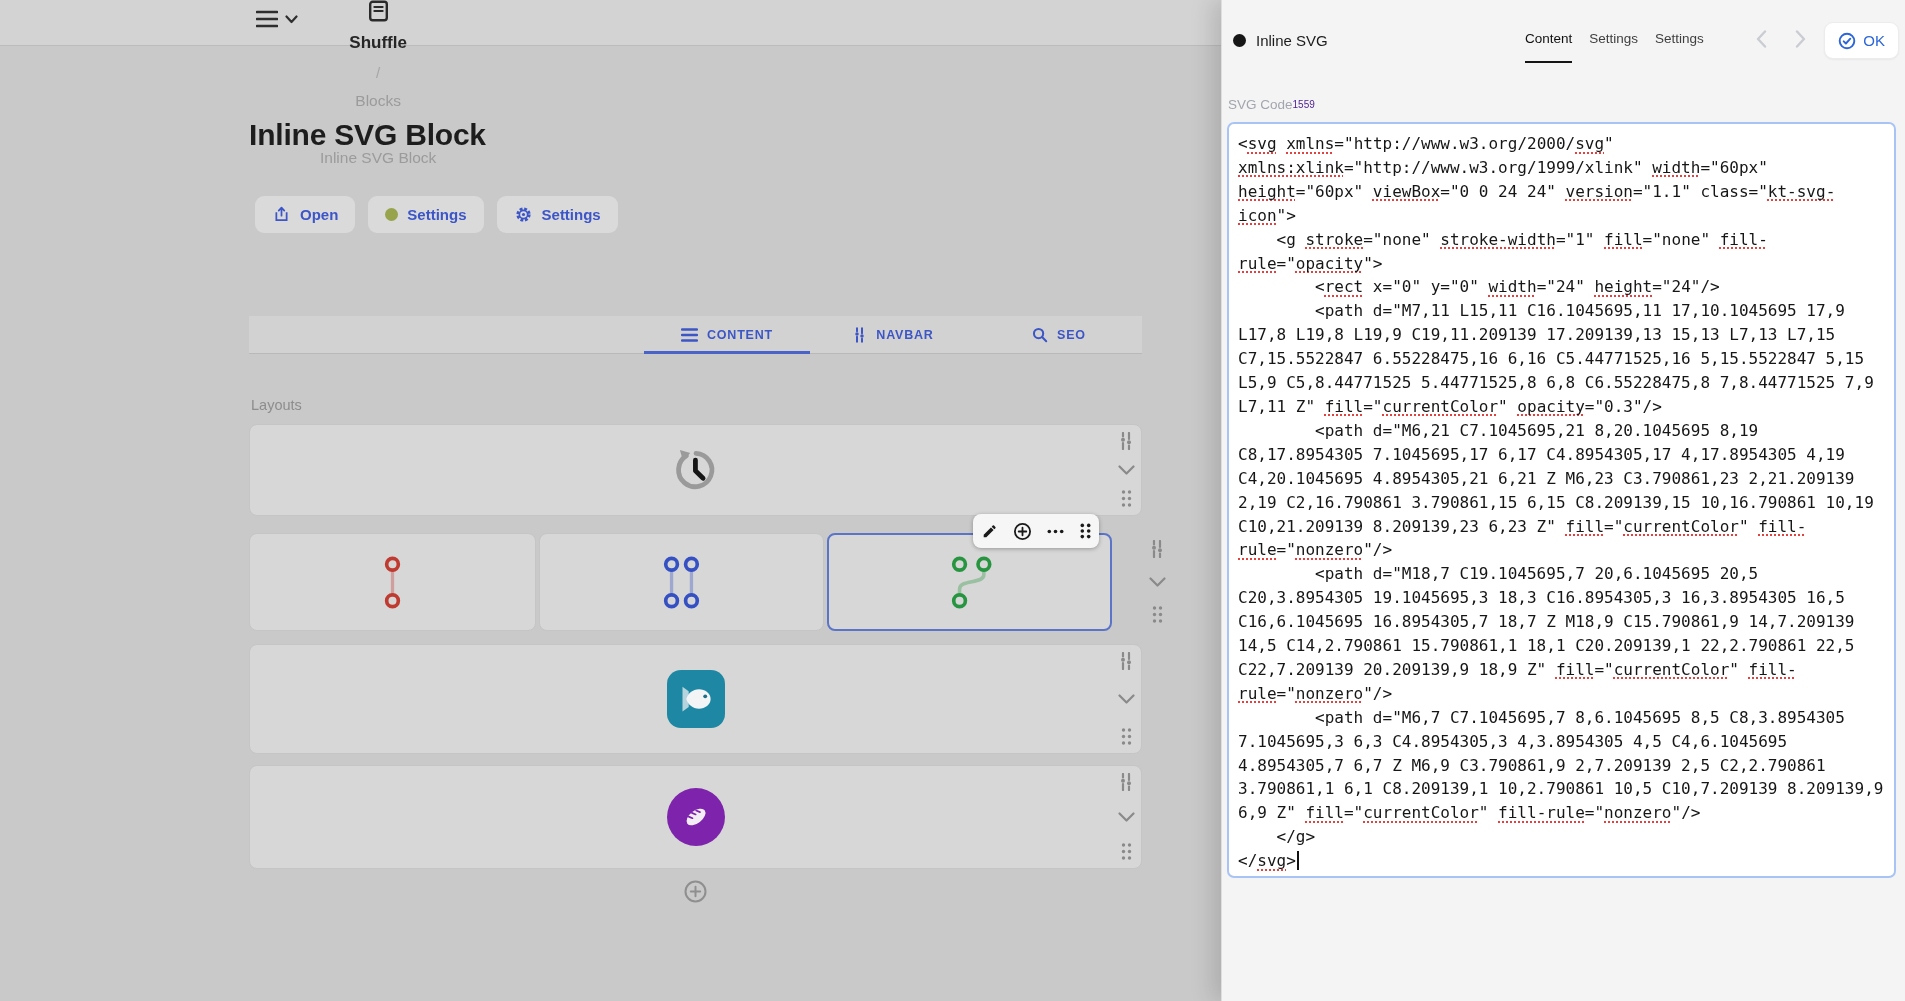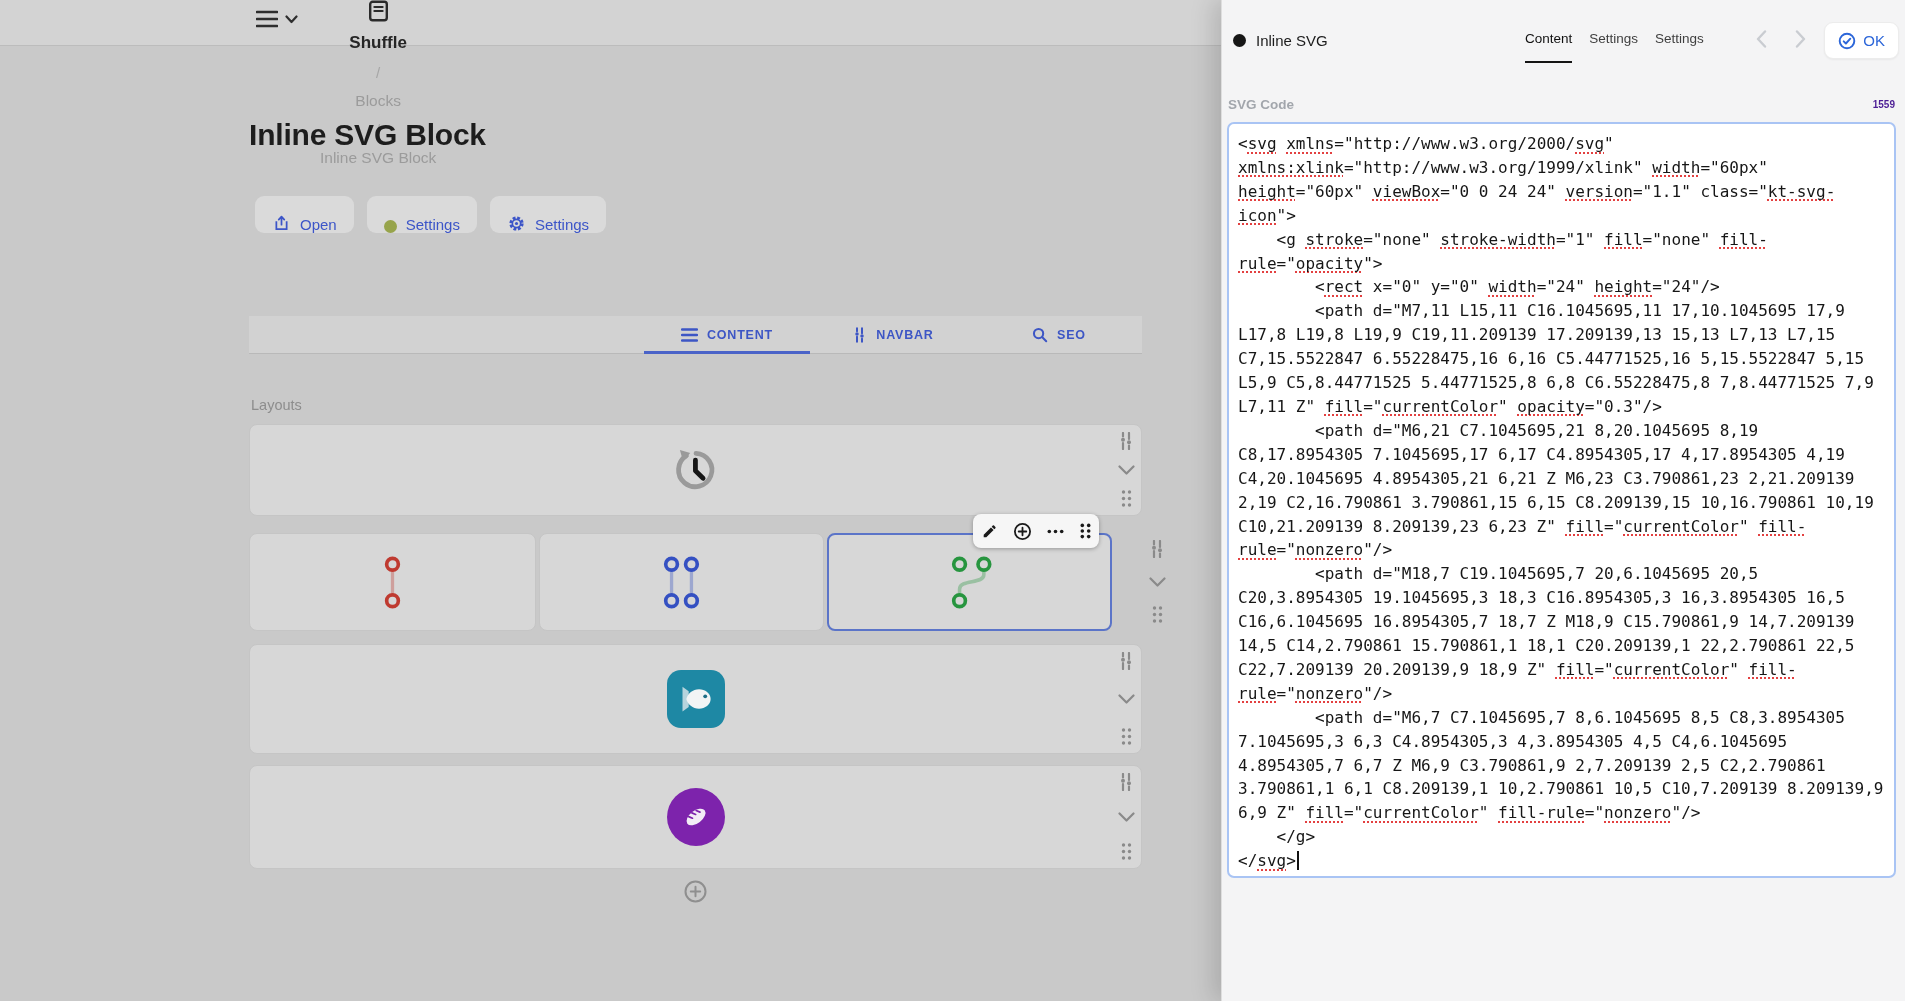--- a/index.html
+++ b/index.html
@@ -10,22 +10,22 @@
   .canvas{position:absolute;left:0;top:0;width:1221px;height:1001px;background:#c9c9c9;}
   .topbar{position:absolute;left:0;top:0;width:100%;height:45px;background:#d3d3d3;border-bottom:1px solid #bcbcbc;}
   .menu-btn{position:absolute;left:256px;top:10px;display:flex;align-items:center;gap:7px;color:#2e2e2e;cursor:pointer;}
   .crumbs{position:absolute;left:320px;top:0;height:45px;display:flex;align-items:center;gap:11px;flex-direction:column;}
   .crumb-app{font-size:17px;font-weight:700;color:#262626;}
   .crumb-sep{font-size:15px;color:#a6a6a6;}
   .crumb-muted{font-size:15.5px;color:#9b9b9b;text-align:center;}
 
   .page-title{position:absolute;left:249px;top:118px;font-size:30px;font-weight:700;color:#1d1d1d;letter-spacing:-.2px;}
   .actions{position:absolute;left:255px;top:196px;display:flex;gap:13px;}
-  .btn{height:37px;display:flex;align-items:flex-end;gap:9px;padding:0 17px;background:#dadada;border-radius:9px;
-       color:#3c55c8;font-size:15px;cursor:pointer;}
+  .btn{height:37px;display:flex;align-items:center;gap:9px;padding:0 17px;background:#dadada;border-radius:9px;
+       color:#3c55c8;font-size:15px;cursor:pointer;font-weight:bold;}
   .dot-green{width:13px;height:13px;border-radius:50%;background:#97a44b;}
 
   .tabbar{position:absolute;left:249px;top:316px;width:893px;height:37px;background:#d2d2d2;
           border-bottom:1px solid #b9b9b9;display:flex;}
   .tabbar .spacer{flex:1;}
   .tab{position:relative;width:166px;display:flex;align-items:center;justify-content:center;gap:9px;
        color:#3d56c5;font-size:12.5px;font-weight:700;letter-spacing:.8px;cursor:pointer;}
   .tab.active::after{content:"";position:absolute;left:0;right:0;bottom:-1px;height:3px;background:#4a63c8;}
 
   .layouts-label{position:absolute;left:251px;top:397px;font-size:14.5px;color:#8d8d8d;}
@@ -55,21 +55,21 @@
   .p-dot{position:absolute;left:11px;top:34px;width:13px;height:13px;border-radius:50%;background:#161616;}
   .p-title{position:absolute;left:34px;top:32px;font-size:15px;color:#1b1b1b;font-weight:500;}
   .p-tabs{position:absolute;left:303px;top:31px;display:flex;gap:17px;}
   .ptab{position:relative;font-size:13.5px;color:#3f3f3f;cursor:pointer;}
   .ptab.active{color:#111;}
   .ptab.active::after{content:"";position:absolute;left:0;right:0;bottom:-17px;height:2px;background:#141414;}
   .p-nav{position:absolute;top:30px;color:#c9ccd1;cursor:pointer;}
   .ok-btn{position:absolute;right:7px;top:22px;height:35px;padding:0 13px;background:#ffffff;border:1px solid #ececec;
           border-radius:9px;display:flex;align-items:center;gap:7px;color:#2c66d9;font-size:15px;font-weight:500;
           cursor:pointer;box-shadow:0 1px 2px rgba(0,0,0,.05);}
-  .field-row{position:absolute;left:6px;right:11px;top:97px;display:flex;justify-content:space-between;align-items:center;font-weight:bold;}
+  .field-row{position:absolute;left:6px;right:11px;top:97px;display:flex;align-items:center;}
   .field-label{font-size:13.5px;color:#a2a6ac;}
   .char-count{font-size:10px;color:#4c1d95;}
   .code-box{position:absolute;left:5px;top:122px;width:669px;height:756px;box-sizing:border-box;background:#ffffff;
             border:2px solid #a9c4f4;border-radius:7px;padding:8px 9px;overflow:hidden;cursor:text;}
   .code-text{font-family:"DejaVu Sans Mono",monospace;font-size:16px;line-height:23.9px;color:#161616;
              white-space:pre-wrap;word-break:normal;}
   .sp{text-decoration:underline;text-decoration-style:dotted;text-decoration-color:#e34040;
       text-decoration-thickness:2px;text-underline-offset:3px;text-decoration-skip-ink:none;}
   .caret{display:inline-block;width:2px;height:19px;background:#111;vertical-align:-4px;margin-left:1px;}
 </style>

